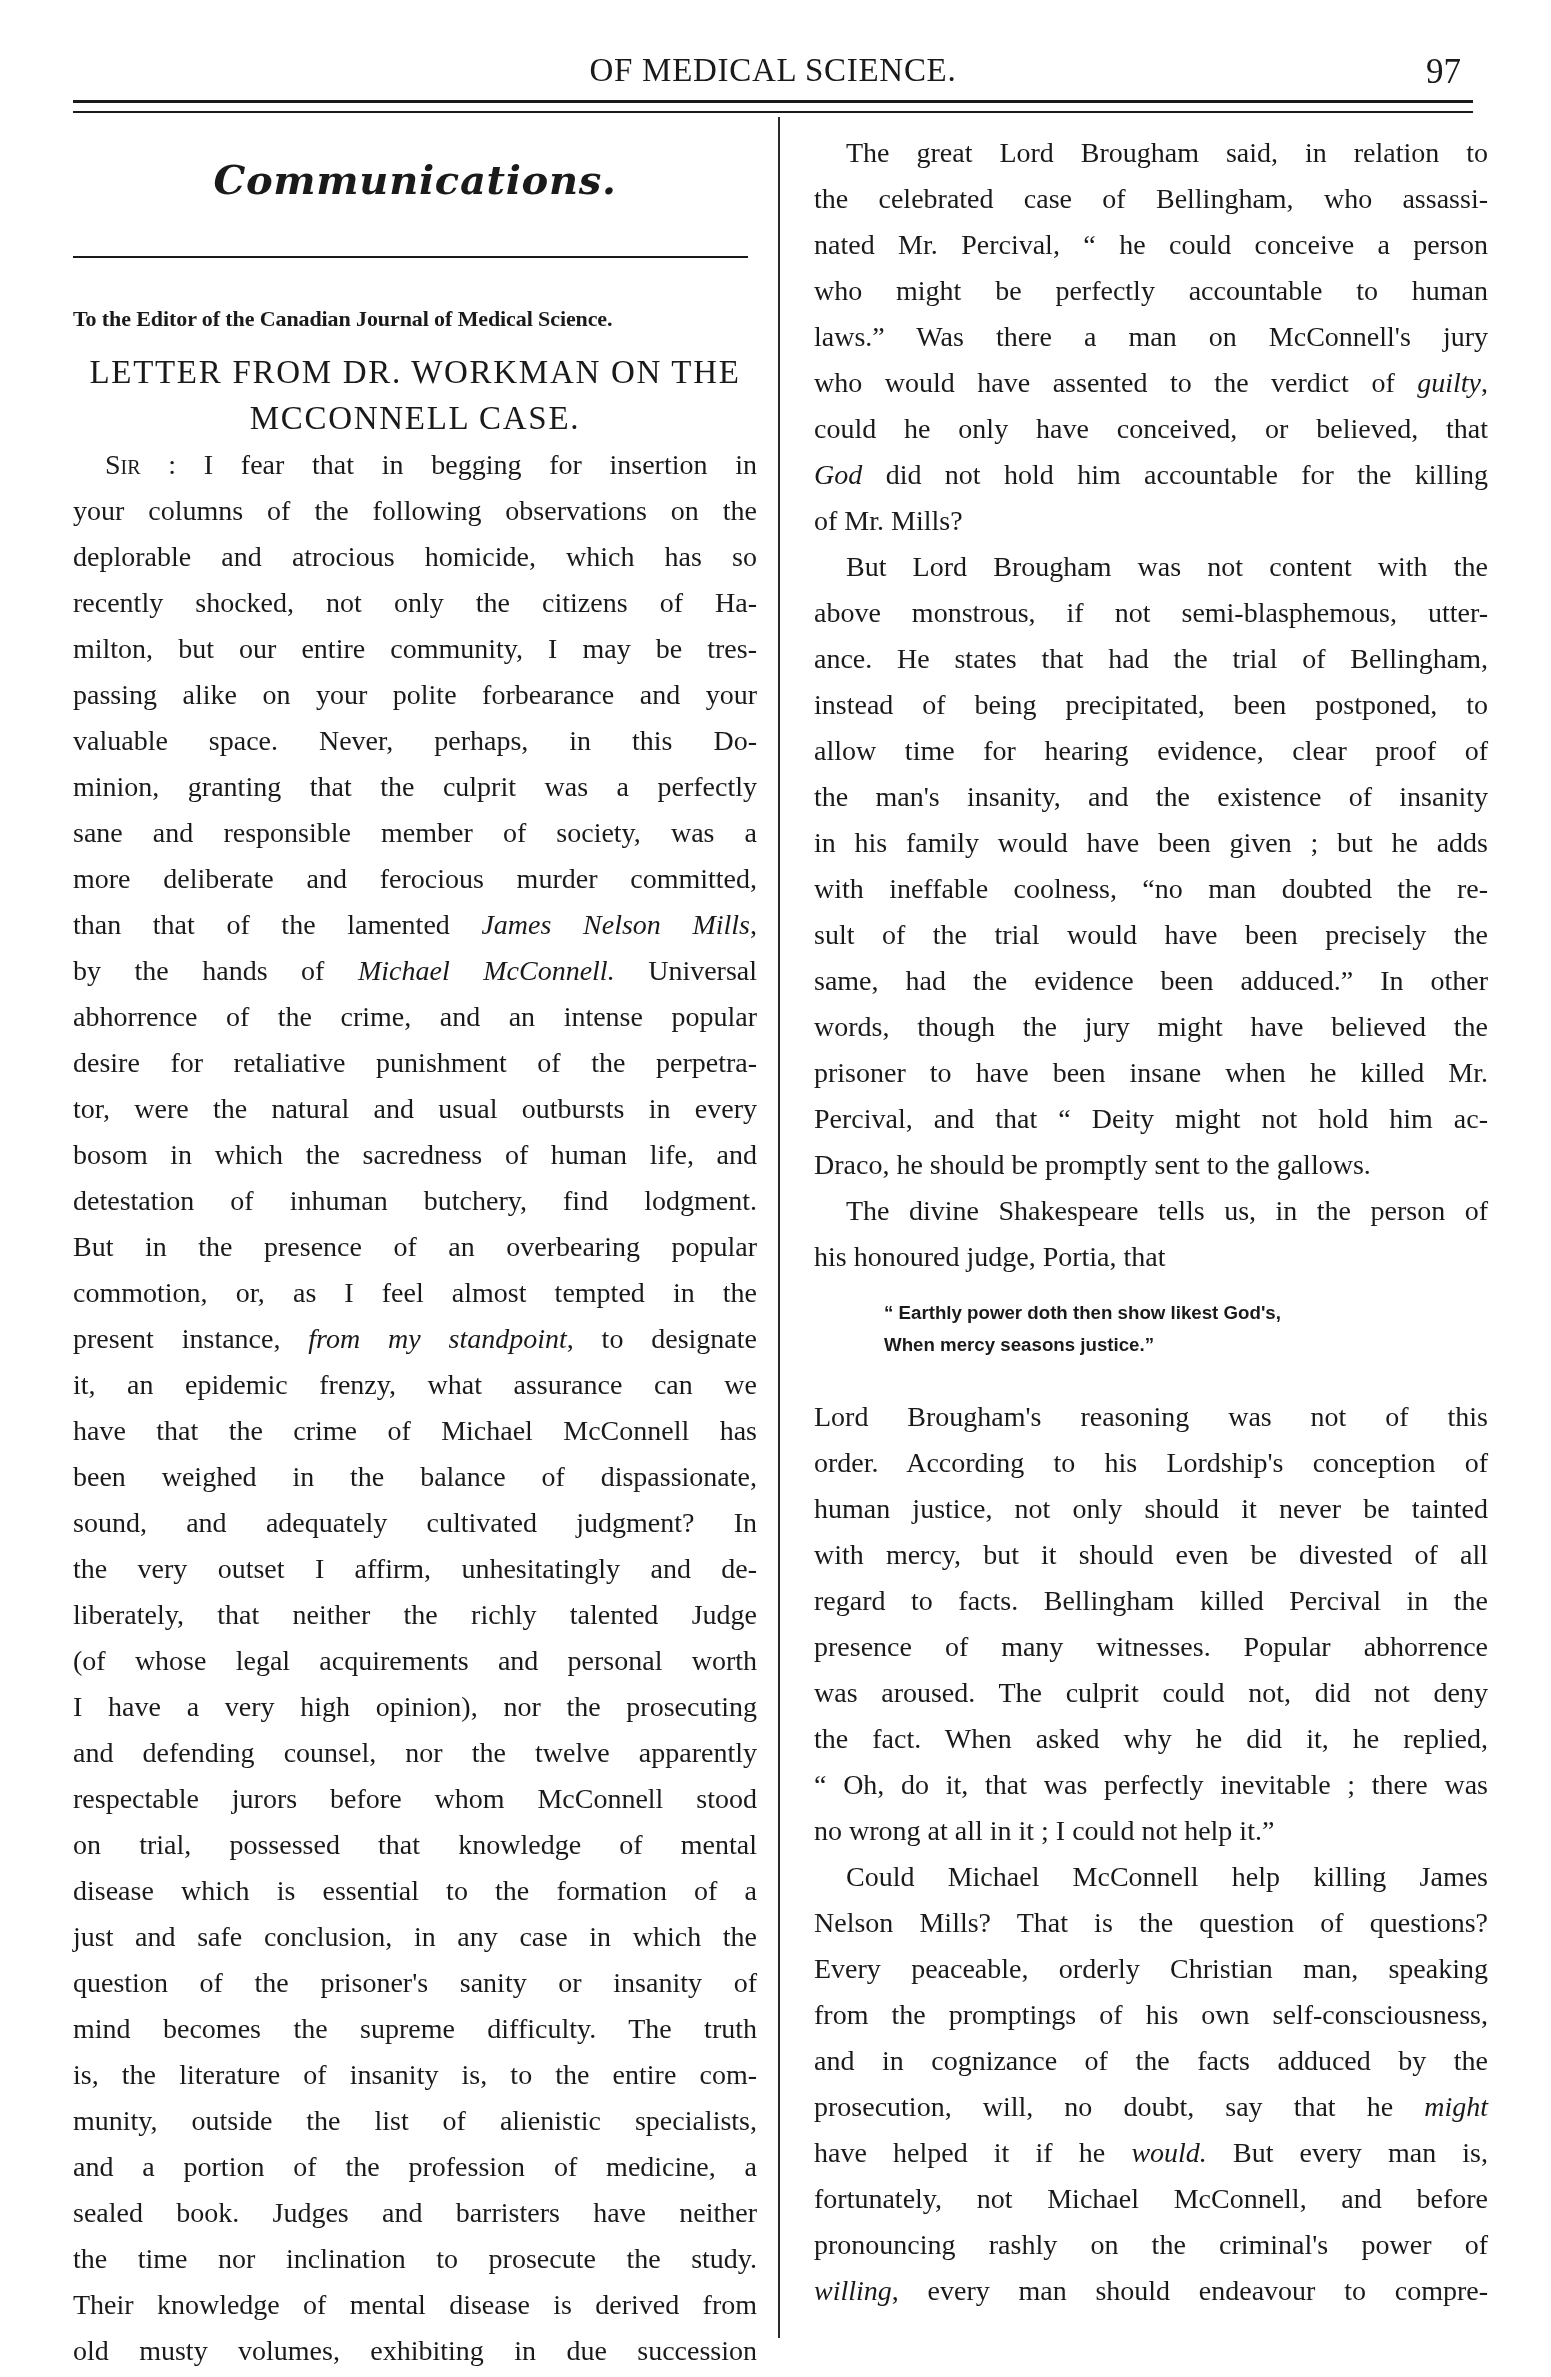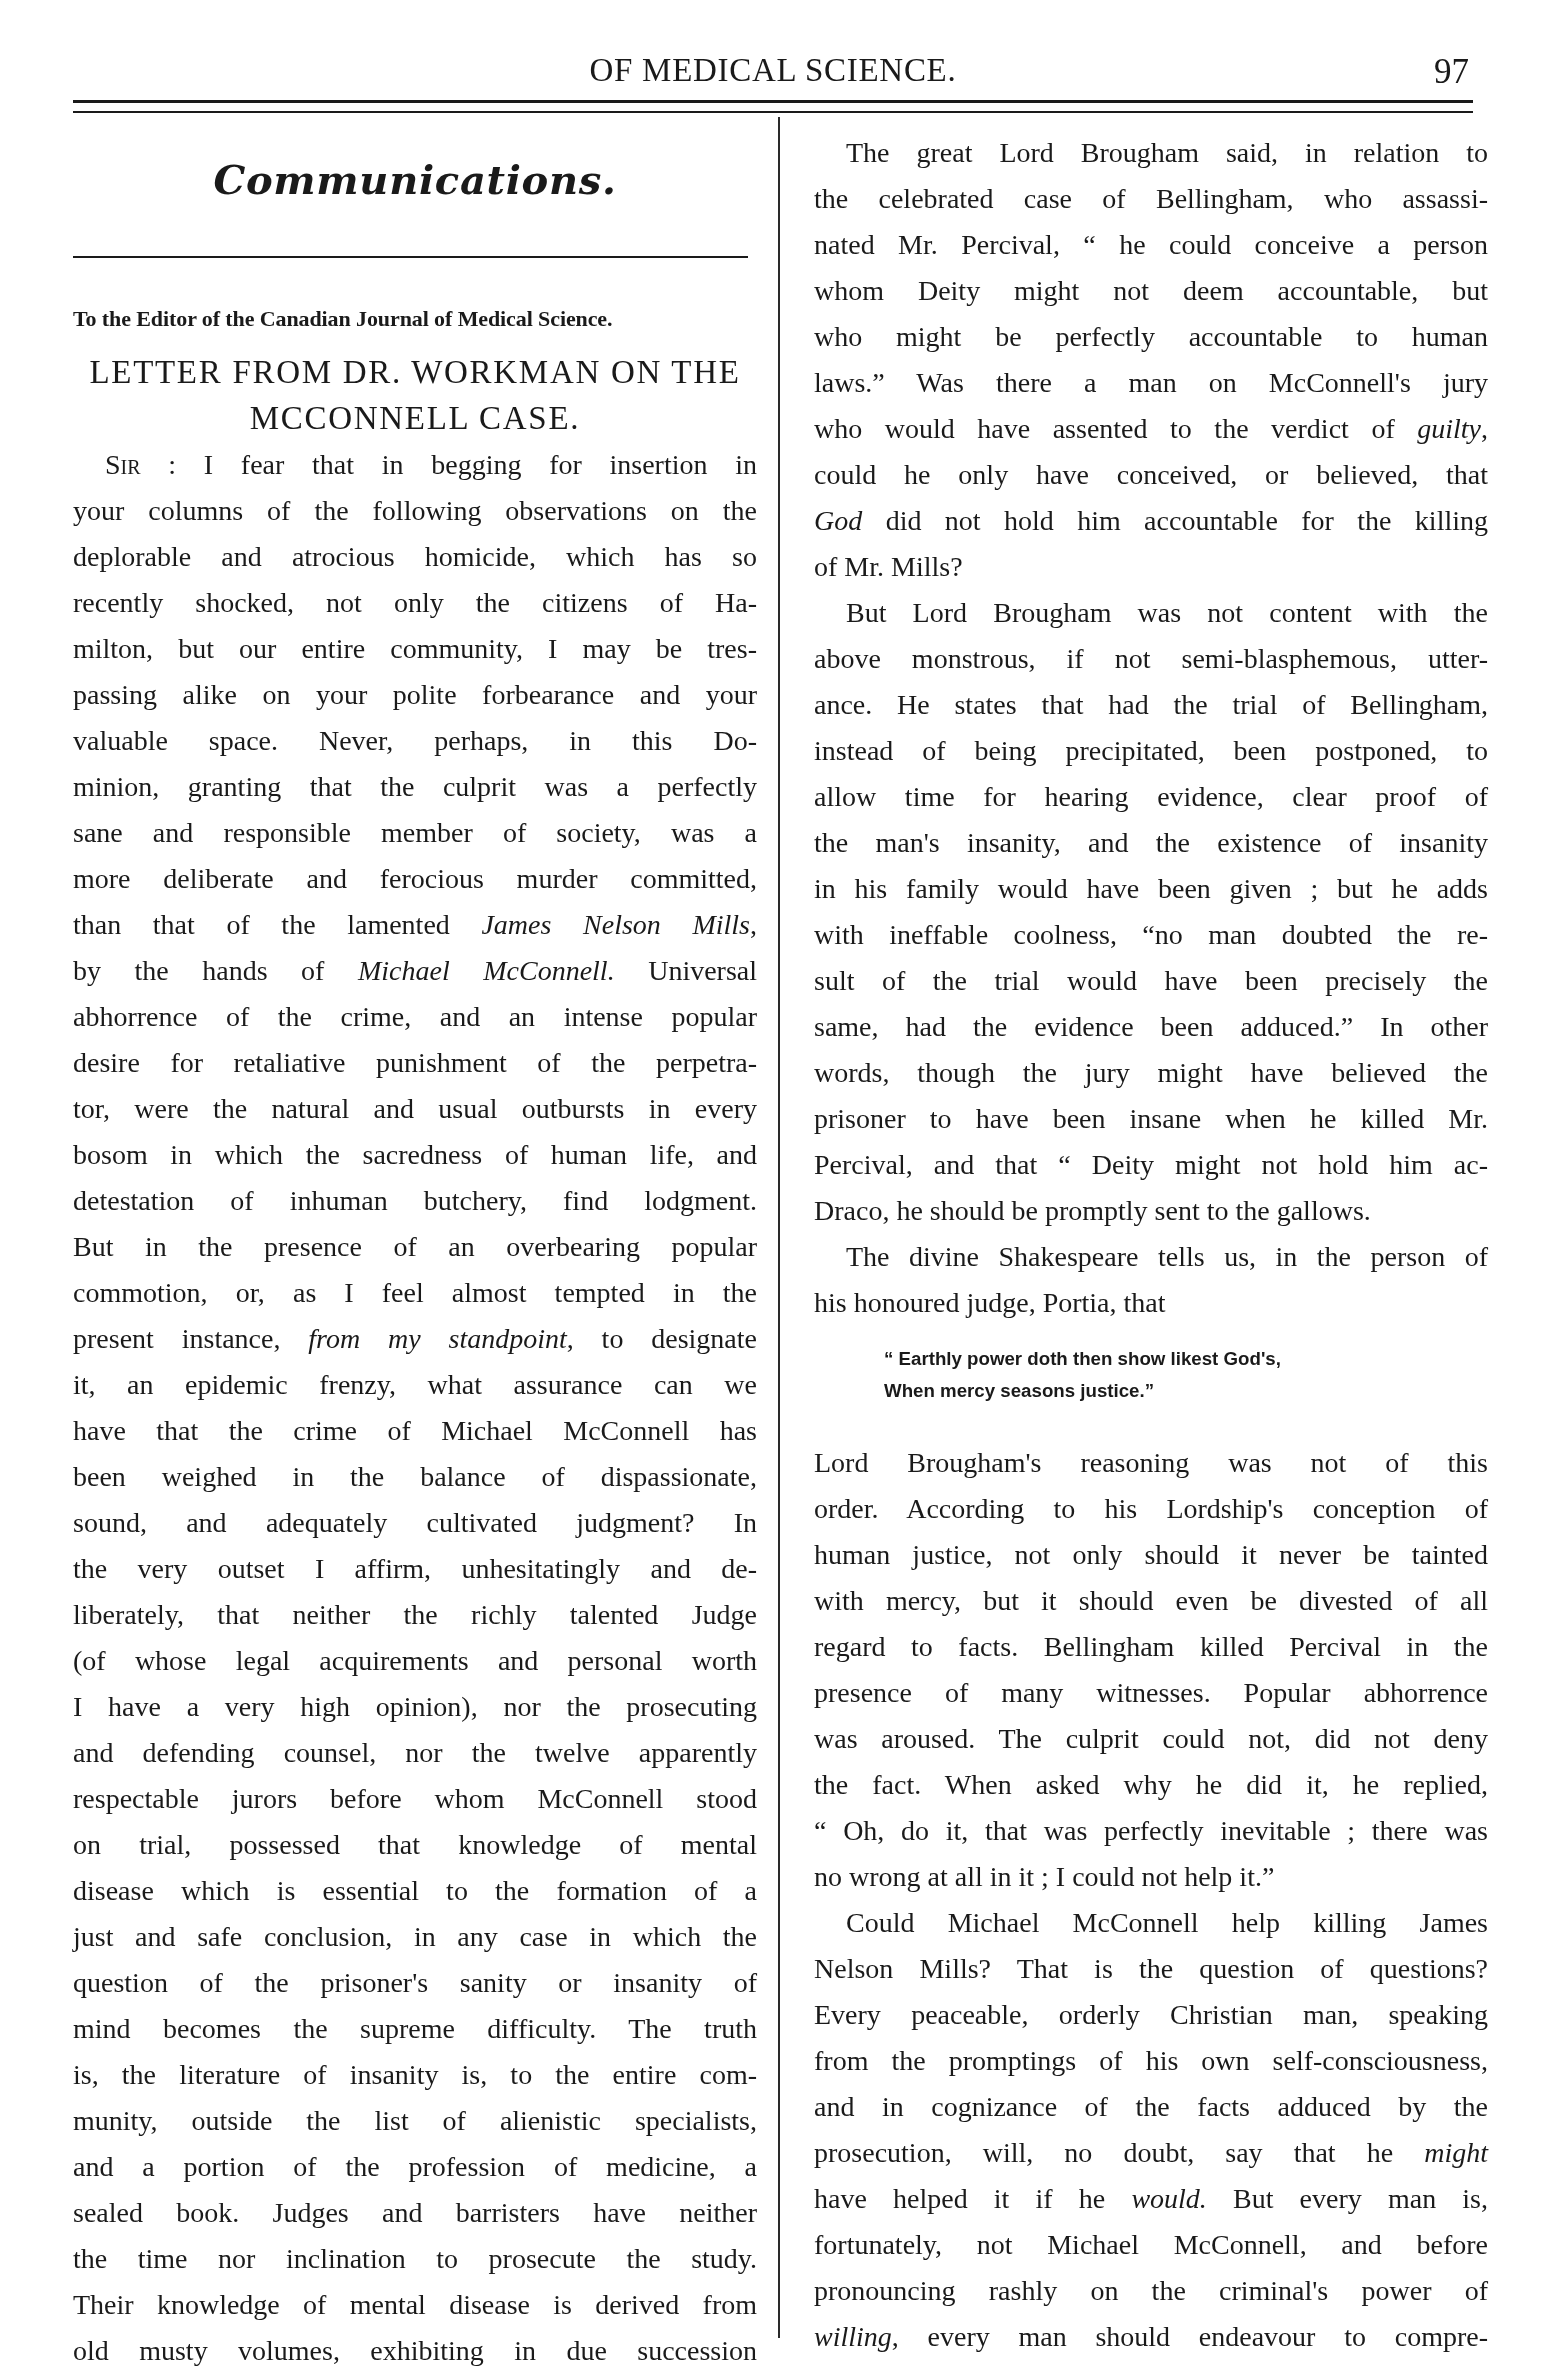--- a/index.html
+++ b/index.html
@@ -8,21 +8,21 @@
     font-family: "Liberation Serif", "DejaVu Serif", serif; color: #1a1a1a;
   }
   .running-head {
     position: absolute; top: 40px; left: 73px; width: 1400px; height: 53px;
   }
   .running-head .title {
     position: absolute; left: 0; width: 100%; top: 12px; text-align: center;
     font-size: 33px; letter-spacing: 0.7px; text-transform: uppercase;
   }
   .running-head .page-num {
-    position: absolute; right: 4px; top: 12px; font-size: 35px;
+    position: absolute; right: 12px; top: 12px; font-size: 35px;
   }
   .head-rule {
     position: absolute; left: 73px; width: 1400px; height: 2.7px; background: #1a1a1a;
   }
   .head-rule.r1 { top: 100px; }
   .head-rule.r2 { top: 111px; height: 2px; }
   .col-divider {
     position: absolute; left: 778px; top: 117px; width: 2px; height: 2221px; background: #2a2a2a;
   }
   .column {
@@ -119,21 +119,20 @@
       <span class="line"><span>old musty volumes, exhibiting in due succession</span></span>
       <span class="line"></span>
     </div>
 </div>
 
 <div class="column right">
   <div id="right-body-1">
       <span class="line indent"><span>The great Lord Brougham said, in relation to</span></span>
       <span class="line"><span>the celebrated case of Bellingham, who assassi-</span></span>
       <span class="line"><span>nated Mr. Percival, “ he could conceive a person</span></span>
-      <span class="line"><span>whom Deity might not deem accountable, but</span></span>
       <span class="line"><span>who might be perfectly accountable to human</span></span>
       <span class="line"><span>laws.” Was there a man on McConnell's jury</span></span>
       <span class="line"><span>who would have assented to the verdict of </span><i class="it">guilty</i><span>,</span></span>
       <span class="line"><span>could he only have conceived, or believed, that</span></span>
       <span class="line"><i class="it">God</i><span> did not hold him accountable for the killing</span></span>
       <span class="line last"><span>of Mr. Mills?</span></span>
       <span class="line indent"><span>But Lord Brougham was not content with the</span></span>
       <span class="line"><span>above monstrous, if not semi-blasphemous, utter-</span></span>
       <span class="line"><span>ance. He states that had the trial of Bellingham,</span></span>
       <span class="line"><span>instead of being precipitated, been postponed, to</span></span>

